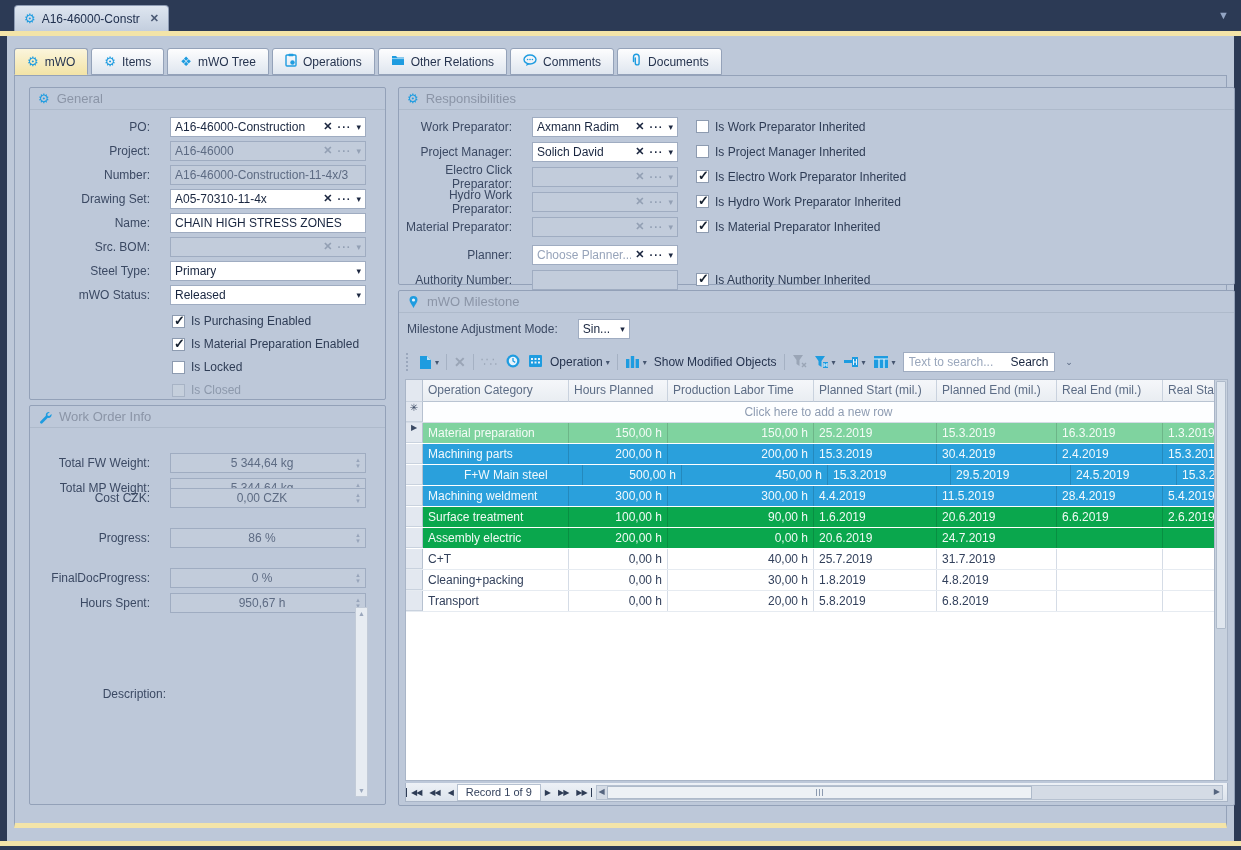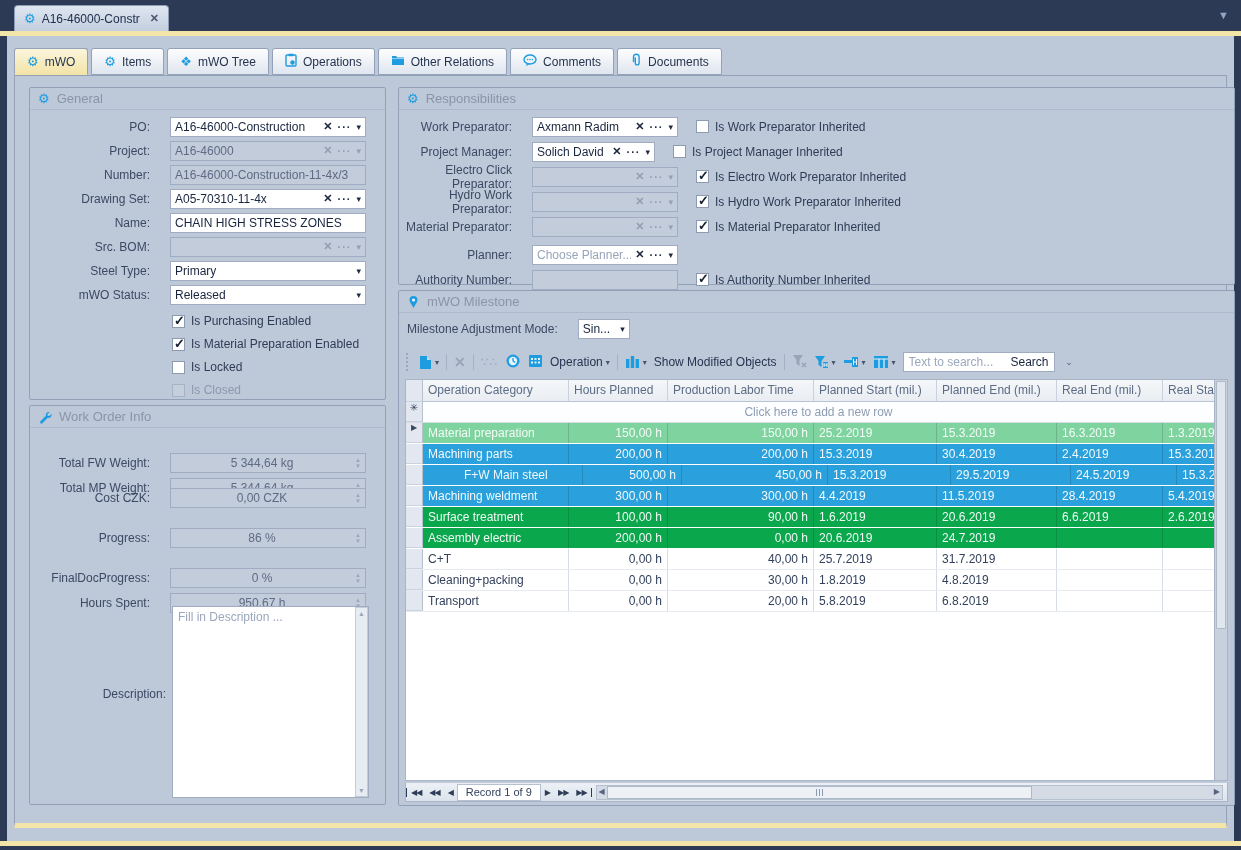--- a/index.html
+++ b/index.html
@@ -337,21 +337,20 @@
                 <span class="spin">
                   <span>▲</span>
                   <span>▼</span>
                 </span>
               </div>
             </div>
           </div>
         <div class="frow" style="left:16px; top:277px; width:140px; justify-content:flex-end;">
           <span class="flabel">Description:</span>
         </div>
-        <textarea id="desc" style="left: 142px; top: 200px; width: 197px; height: 192px;" placeholder="Fill in Description ..."></textarea>
         <div id="desc-sb" style="right:17px; top:201px; height:190px;">
           <span>▲</span>
           <span>▼</span>
         </div>
       </div>
 
       <div class="group" id="grp-resp" style="left:383px; top:11px; width:837px; height:198px;">
         <div class="gcap">
           <span class="gi">⚙</span>
           <span>Responsibilities</span>
@@ -367,21 +366,21 @@
                   <span class="arr">▾</span>
                 </span>
               </div>
               <div class="cbrow" style="position: static; margin-left: 18px;">
                 <span class="cb"></span>
                 <span class="cblabel">Is Work Preparator Inherited</span>
               </div>
             </div>
             <div class="frow" style="left: 0px; top: 53px; width: 830px;">
               <span class="flabel" style="width: 133px;">Project Manager:</span>
-              <div class="editor" style="width: 123px;">
+              <div class="editor" style="width: 146px;">
                 <span class="val">Solich David</span>
                 <span class="ebtns">
                   <span class="x">✕</span>
                   <span class="dots">···</span>
                   <span class="arr">▾</span>
                 </span>
               </div>
               <div class="cbrow" style="position: static; margin-left: 18px;">
                 <span class="cb"></span>
                 <span class="cblabel">Is Project Manager Inherited</span>

